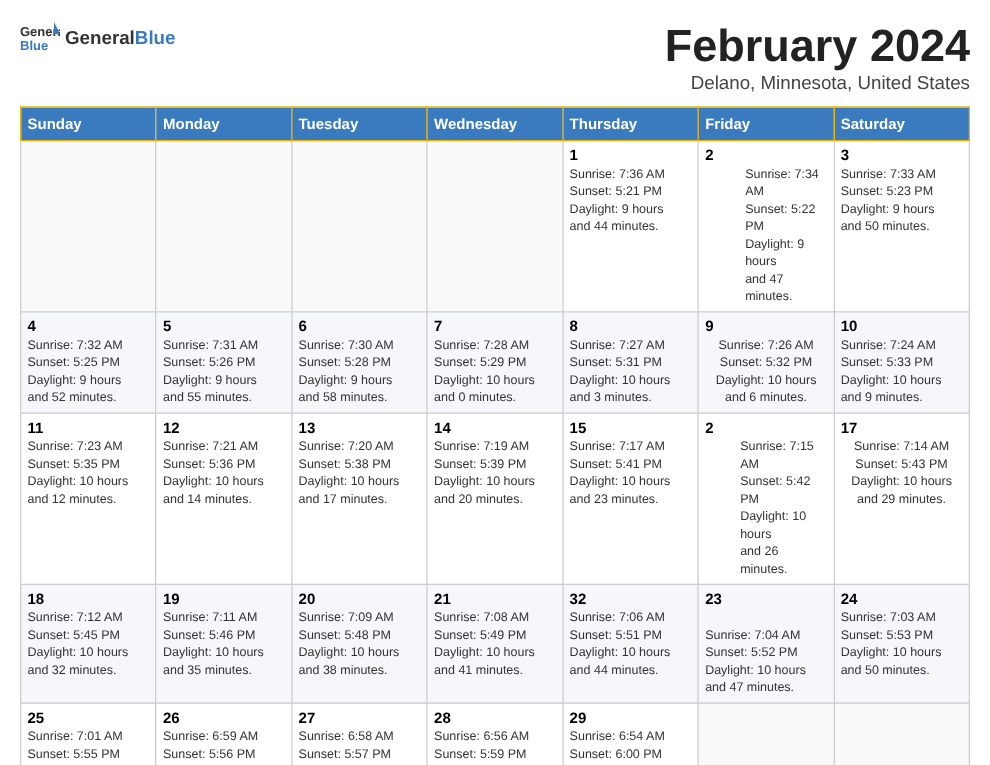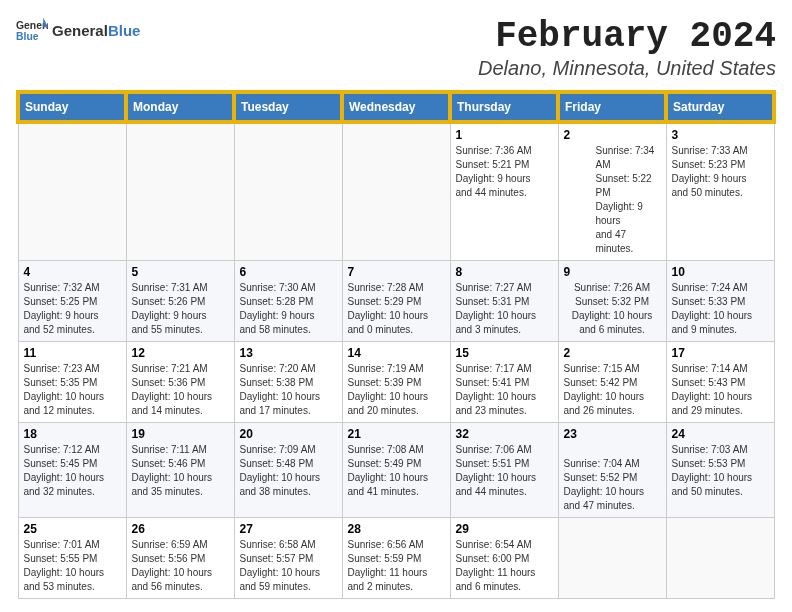--- a/index.html
+++ b/index.html
@@ -25,40 +25,38 @@
       width: 32px;
       height: 28px;
     }
     .title-area {
       text-align: right;
     }
     .month-title {
       font-size: 36px;
       font-weight: bold;
       color: #222;
-      font-family: Liberation Mono, monospace;
     }
     .location-title {
-      font-size: 20px;
+      font-size: 15px;
       color: #444;
-      font-style: italic;
     }
     table {
       width: 100%;
       border-collapse: collapse;
       font-size: 11px;
     }
     thead tr th {
       background-color: #3a7abf;
       color: #fff;
       padding: 6px 5px;
       text-align: left;
       font-size: 12px;
       font-weight: bold;
-      border: 4px solid #eab308;
+      border: 1px solid #eab308;
     }
     tbody tr td {
       border: 1px solid #ccc;
       padding: 4px 5px;
       vertical-align: top;
       width: calc(100% / 7);
       height: 80px;
       background: #fff;
     }
     tbody tr:nth-child(even) td {
@@ -223,28 +221,28 @@
         </td>
         <td>
           <span class="day-num">15</span>
           <div class="day-info" style="white-space: pre-line;">Sunrise: 7:17 AM
 Sunset: 5:41 PM
 Daylight: 10 hours
 and 23 minutes.</div>
         </td>
         <td>
           <span class="day-num">2</span>
-          <div class="day-info" style="white-space: pre-line;">Sunrise: 7:15 AM
+          <div class="day-info" style="white-space: pre-line; margin-left: 28px;">Sunrise: 7:15 AM
 Sunset: 5:42 PM
 Daylight: 10 hours
 and 26 minutes.</div>
         </td>
         <td>
           <span class="day-num">17</span>
-          <div class="day-info" style="white-space: pre-line;">Sunrise: 7:14 AM
+          <div class="day-info" style="white-space: pre-line; text-align: center;">Sunrise: 7:14 AM
 Sunset: 5:43 PM
 Daylight: 10 hours
 and 29 minutes.</div>
         </td>
       </tr>
       <tr>
         <td>
           <span class="day-num">18</span>
           <div class="day-info" style="white-space: pre-line;">Sunrise: 7:12 AM
 Sunset: 5:45 PM

